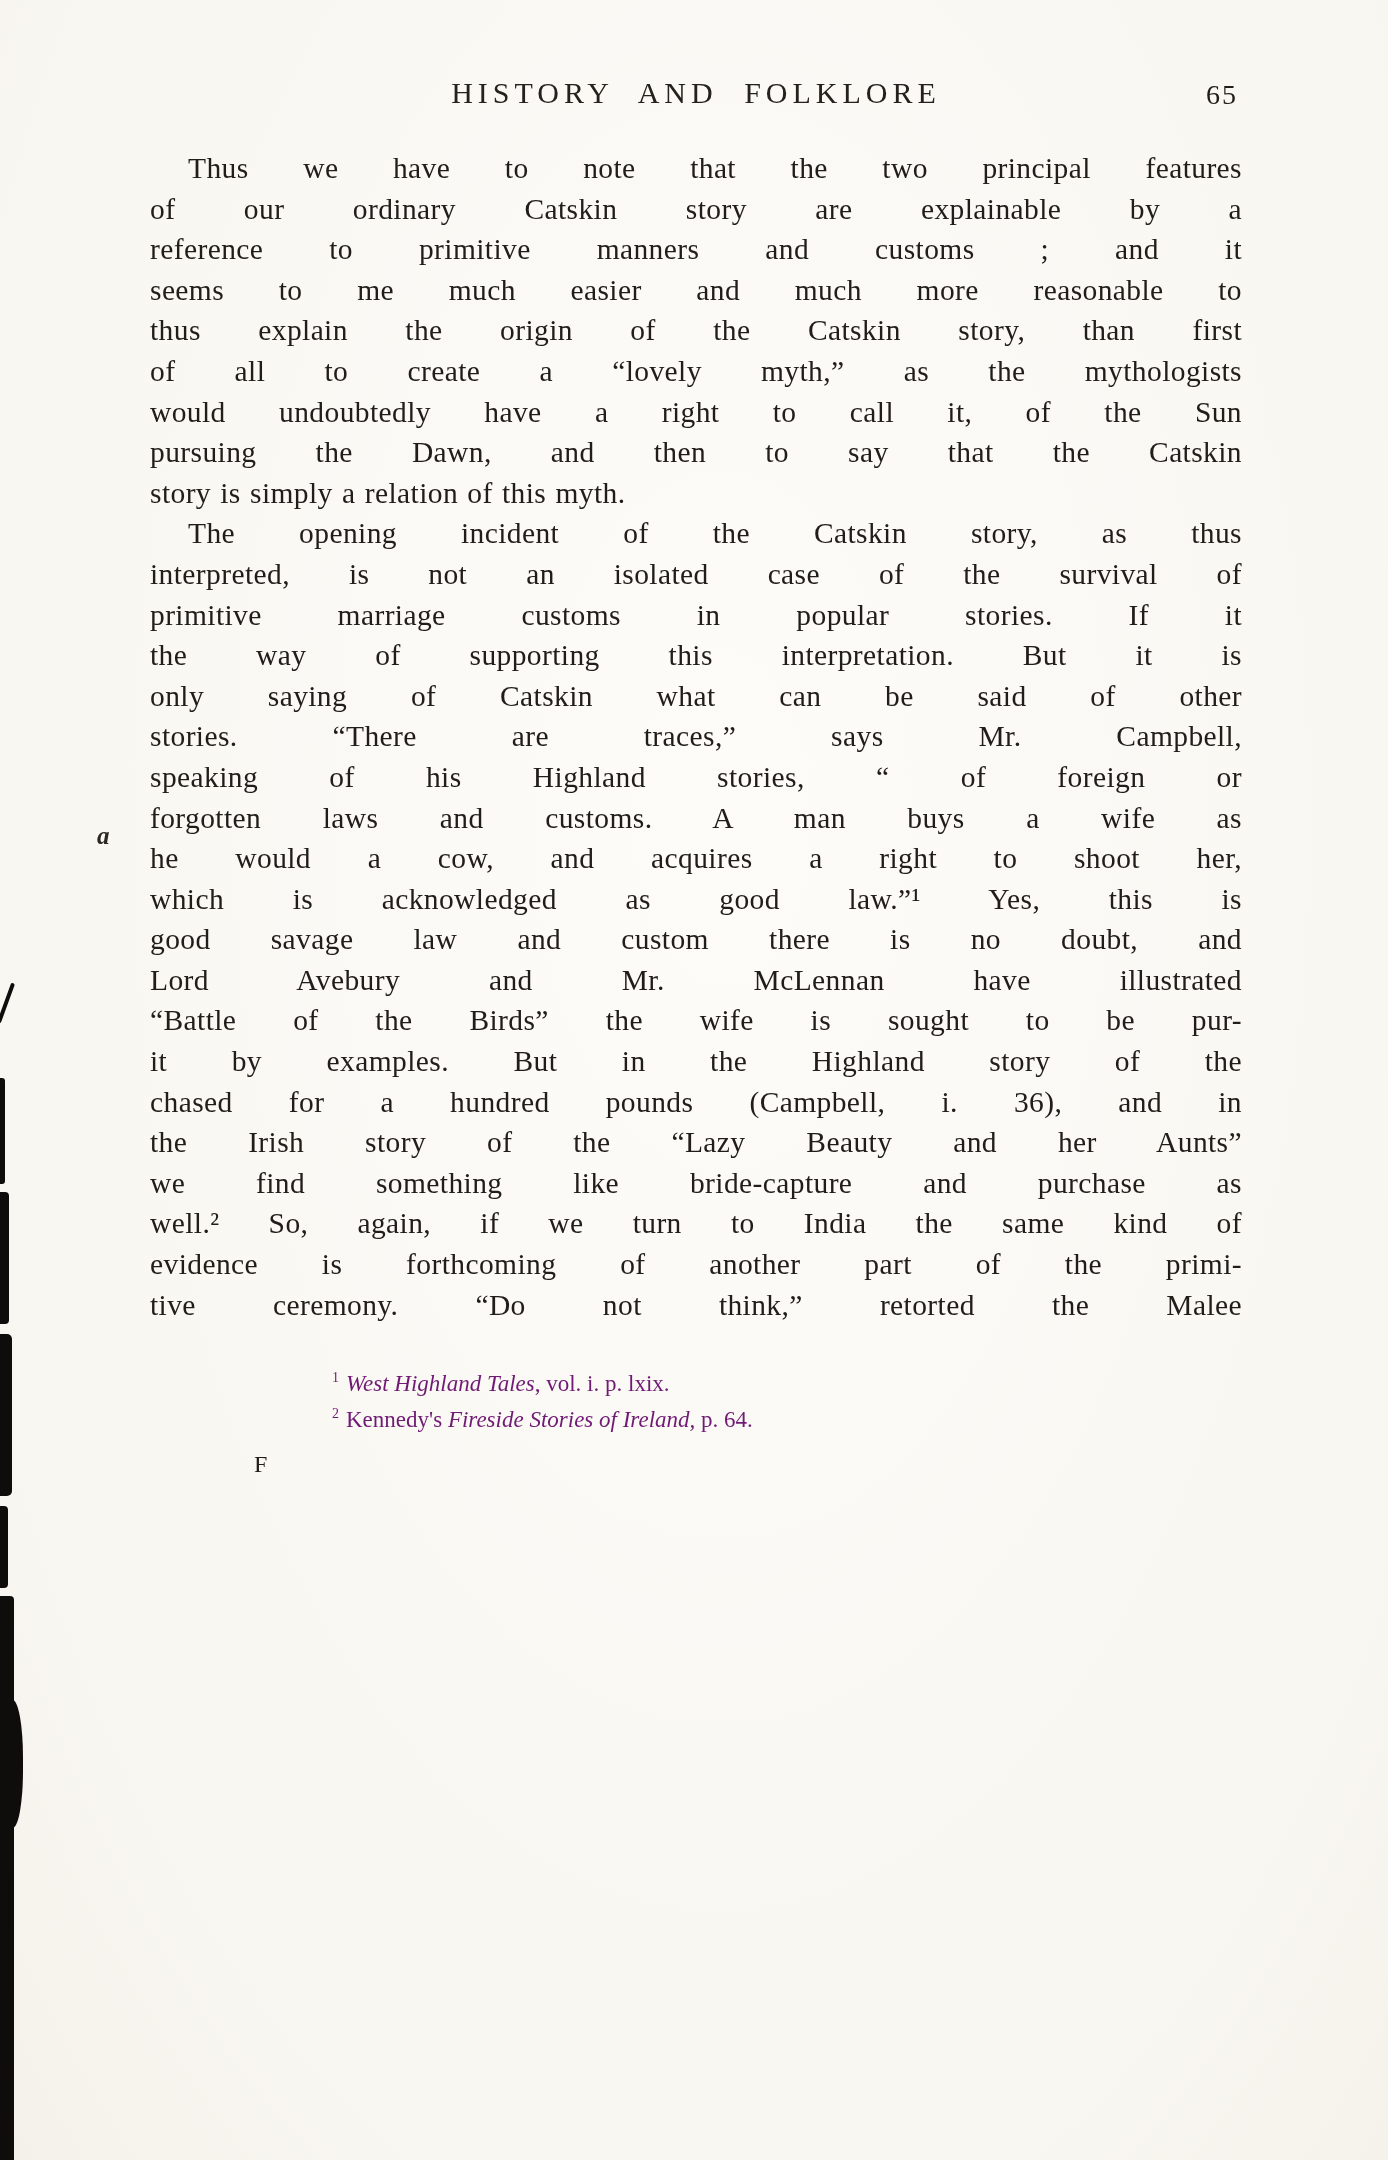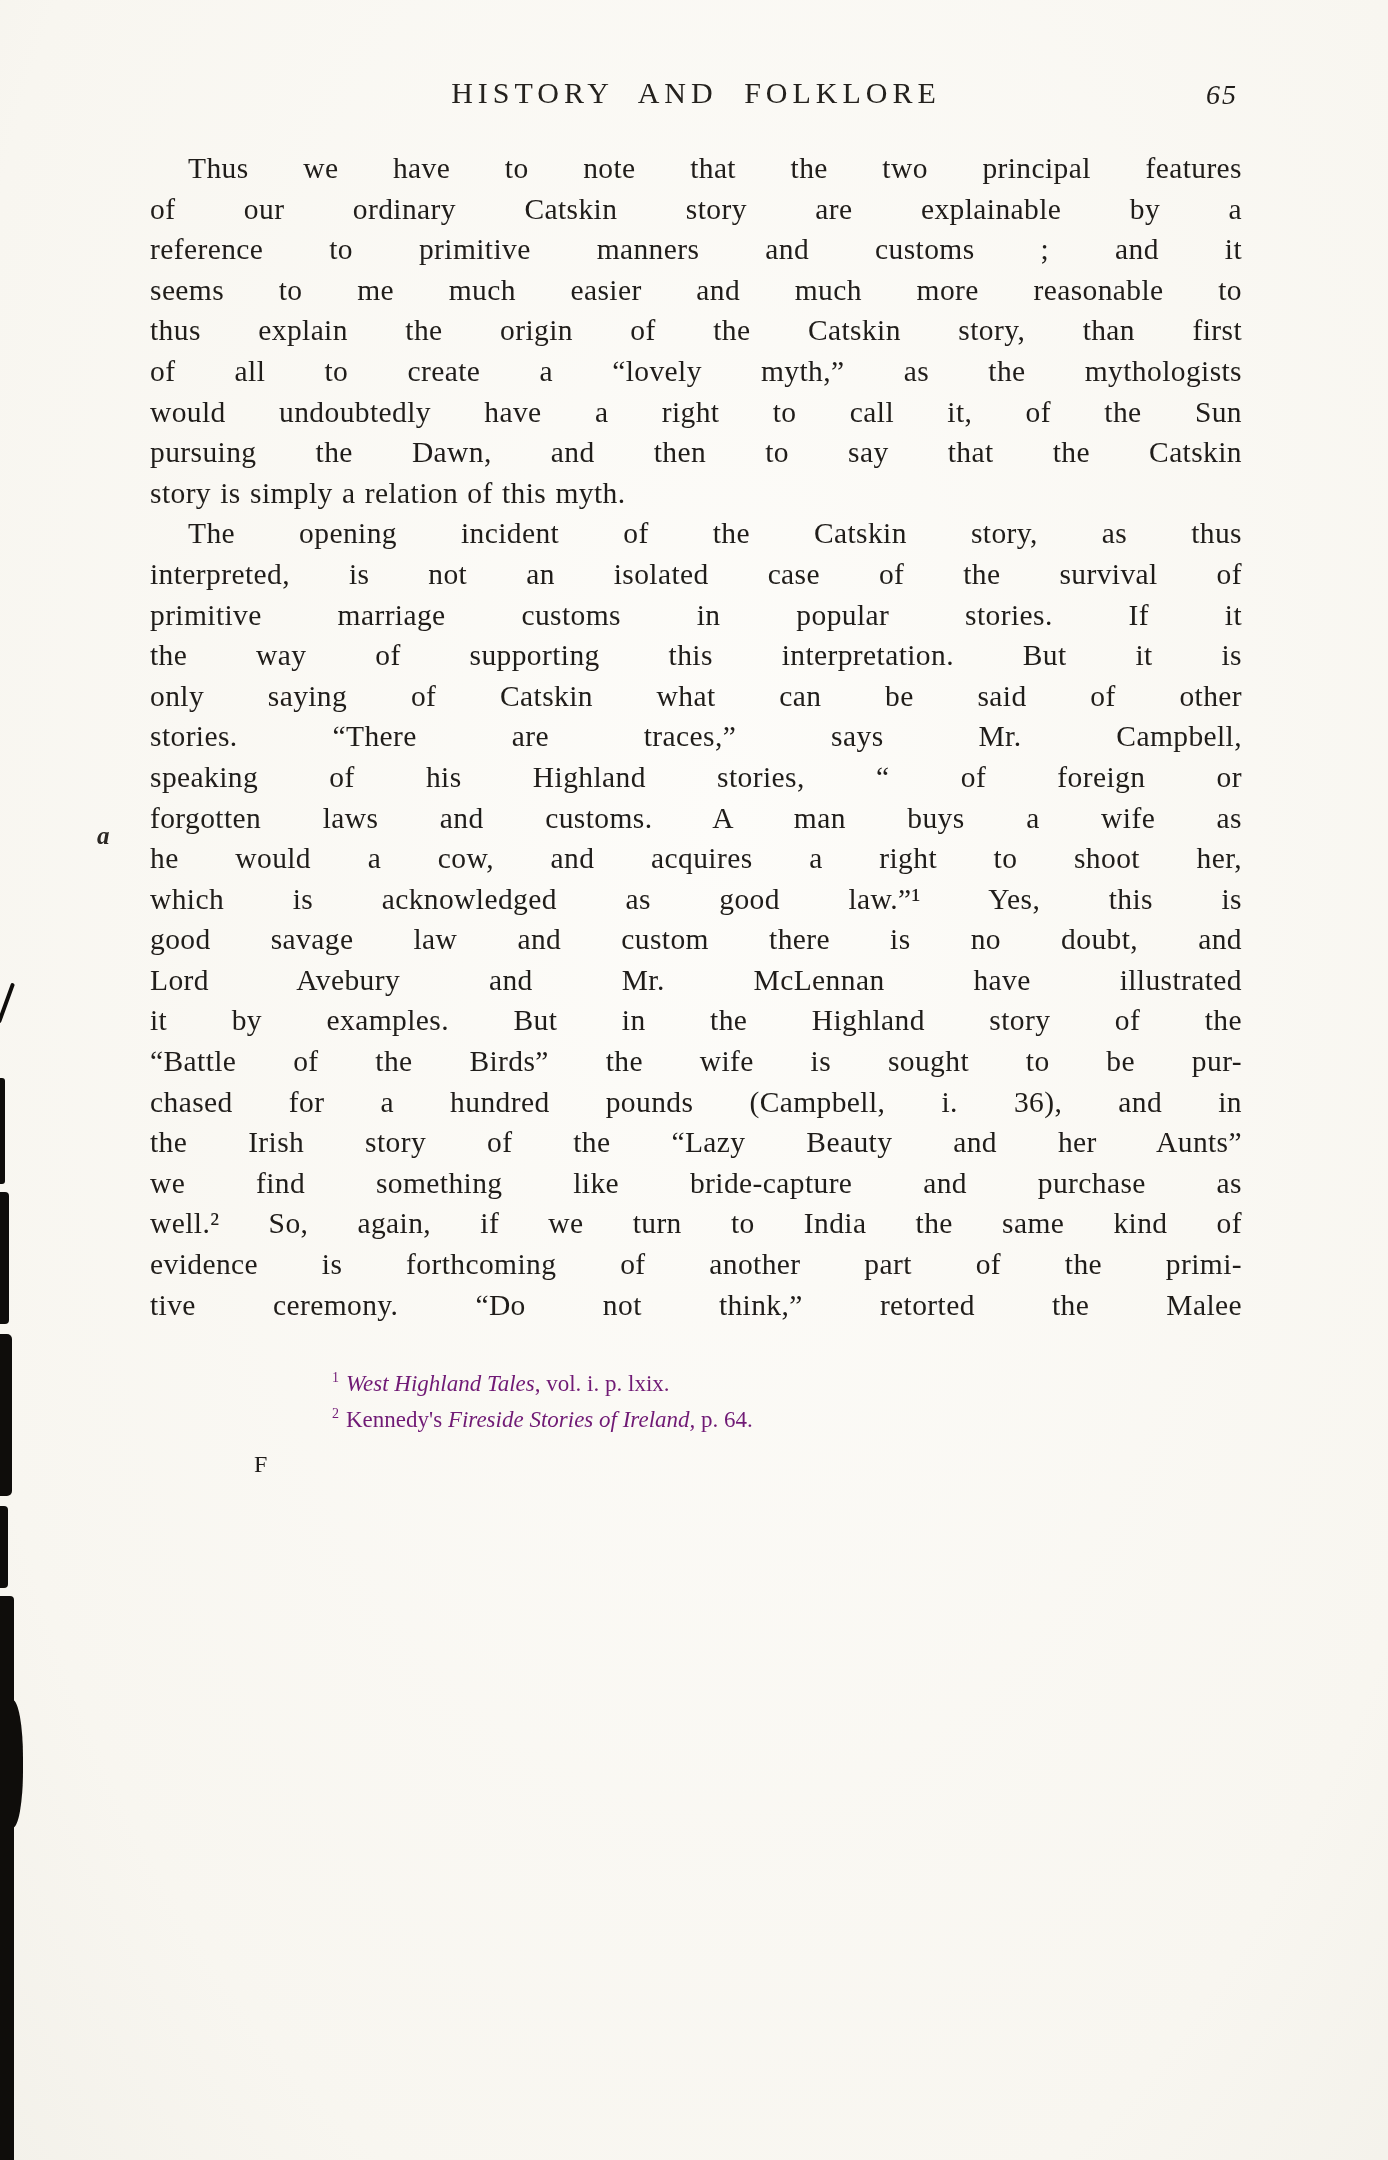--- a/index.html
+++ b/index.html
@@ -20,21 +20,21 @@
   .title {
     text-align: center;
     font-size: 30px;
     letter-spacing: 5px;
     word-spacing: 14px;
     color: #25221e;
     margin-top: 14px;
   }
   .pagenum {
     position: absolute; right: 4px; top: 3px;
-    font-size: 28px; letter-spacing: 2px; font-style: italic;
+    font-size: 28px; letter-spacing: 2px;
   }
   .para { margin: 0; }
   .para .line {
     font-size: 29.5px;
     line-height: 40.6px;
     text-align: justify;
     text-align-last: justify;
     letter-spacing: 0.4px;
     word-spacing: 1.5px;
     white-space: normal;
@@ -105,22 +105,22 @@
         <div class="line">primitive marriage customs in popular stories. If it</div>
         <div class="line">the way of supporting this interpretation. But it is</div>
         <div class="line">only saying of Catskin what can be said of other</div>
         <div class="line">stories. “There are traces,” says Mr. Campbell,</div>
         <div class="line">speaking of his Highland stories, “ of foreign or</div>
         <div class="line">forgotten laws and customs. A man buys a wife as</div>
         <div class="line">he would a cow, and acquires a right to shoot her,</div>
         <div class="line">which is acknowledged as good law.”¹ Yes, this is</div>
         <div class="line">good savage law and custom there is no doubt, and</div>
         <div class="line">Lord Avebury and Mr. McLennan have illustrated</div>
+        <div class="line">“Battle of the Birds” the wife is sought to be pur-</div>
         <div class="line">it by examples. But in the Highland story of the</div>
-        <div class="line">“Battle of the Birds” the wife is sought to be pur-</div>
         <div class="line">chased for a hundred pounds (Campbell, i. 36), and in</div>
         <div class="line">the Irish story of the “Lazy Beauty and her Aunts”</div>
         <div class="line">we find something like bride-capture and purchase as</div>
         <div class="line">well.² So, again, if we turn to India the same kind of</div>
         <div class="line">evidence is forthcoming of another part of the primi-</div>
         <div class="line">tive ceremony. “Do not think,” retorted the Malee</div>
       </div>
     </div>
 
   <div class="footnotes">

